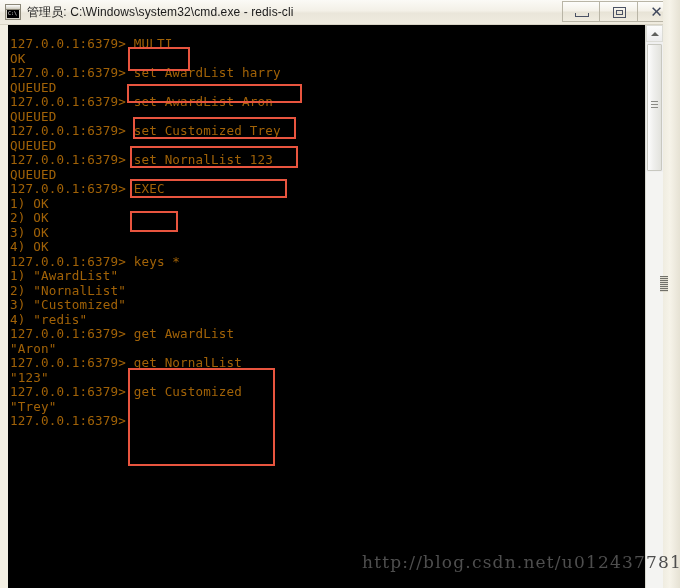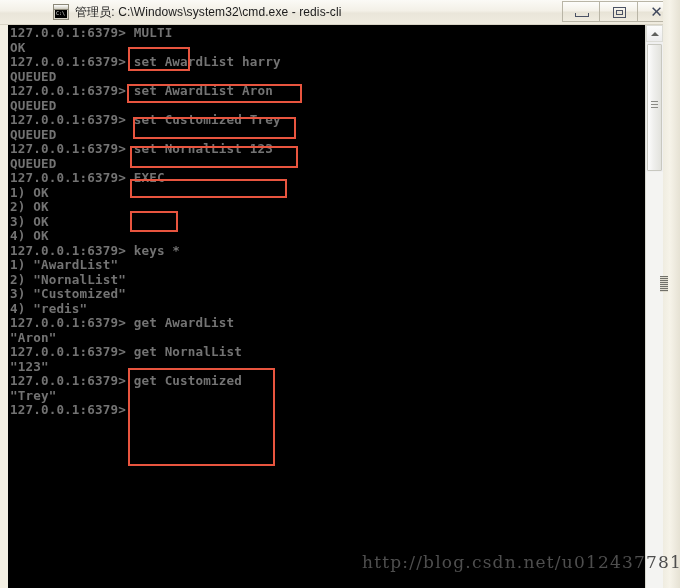--- a/index.html
+++ b/index.html
@@ -22,21 +22,20 @@
   .titlebar {
     position: absolute;
     left: 0; top: 0;
     width: 680px;
     height: 25px;
     background: linear-gradient(to bottom, #fbfaf6 0%, #f3f0e7 45%, #eae6da 55%, #efebdf 100%);
     border-bottom: 1px solid #d8d3c4;
     box-sizing: border-box;
     display: flex;
     align-items: center;
-    padding-left: 48px;
   }
   .app-icon {
     width: 16px; height: 16px;
     margin-left: 5px;
     margin-right: 6px;
     background: #d8d4c8;
     border: 1px solid #8b8778;
     box-sizing: border-box;
     position: relative;
     flex: none;
@@ -131,28 +130,28 @@
     left: 8px;
     top: 0px;
     width: 637px;
     height: 563px;
     background: #000000;
     overflow: hidden;
   }
   .term {
     position: absolute;
     left: 2px;
-    top: 1px;
+    top: 12px;
     font-family: "DejaVu Sans Mono", "Liberation Mono", monospace;
     font-size: 12.6px;
     line-height: 14.5px;
-    color: #737373;
+    color: #a16207;
     white-space: pre;
     letter-spacing: 0.15px;
-    font-weight: bold;
+    font-weight: normal;
   }
   .term .line { height: 14.5px; }
   
   .redbox {
     position: absolute;
     border: 2px solid #e8553f;
     box-sizing: border-box;
     pointer-events: none;
   }
   

